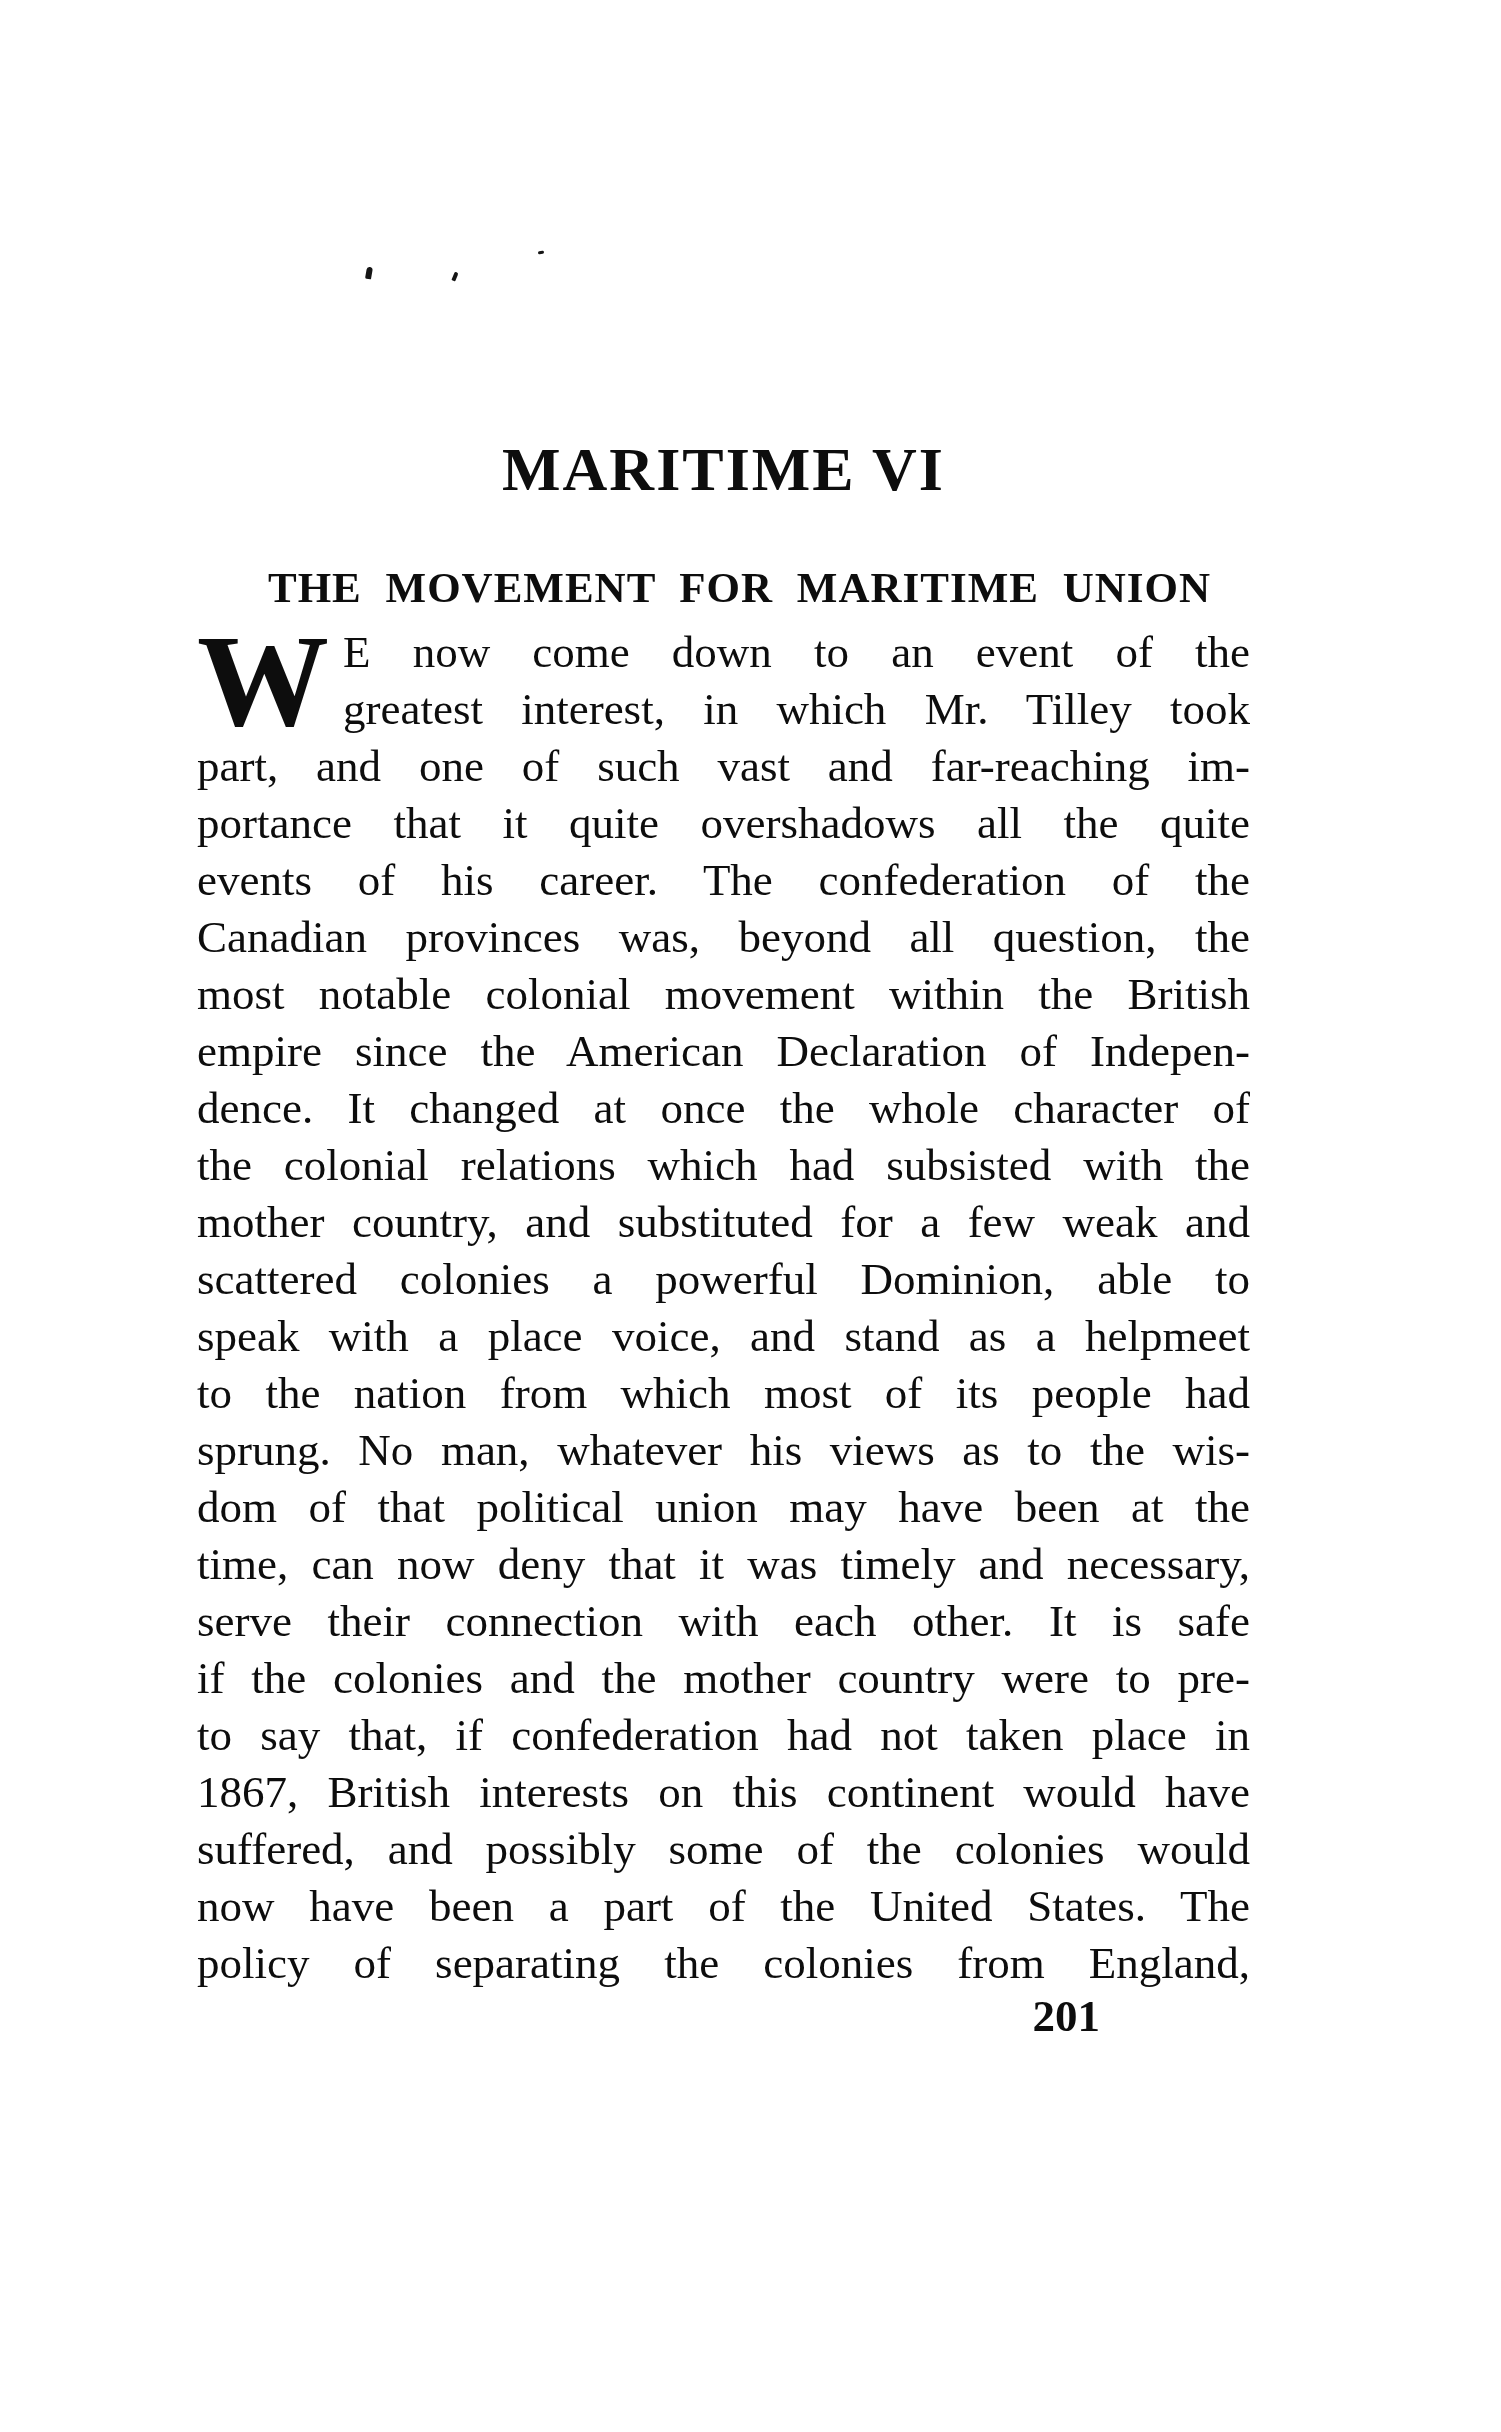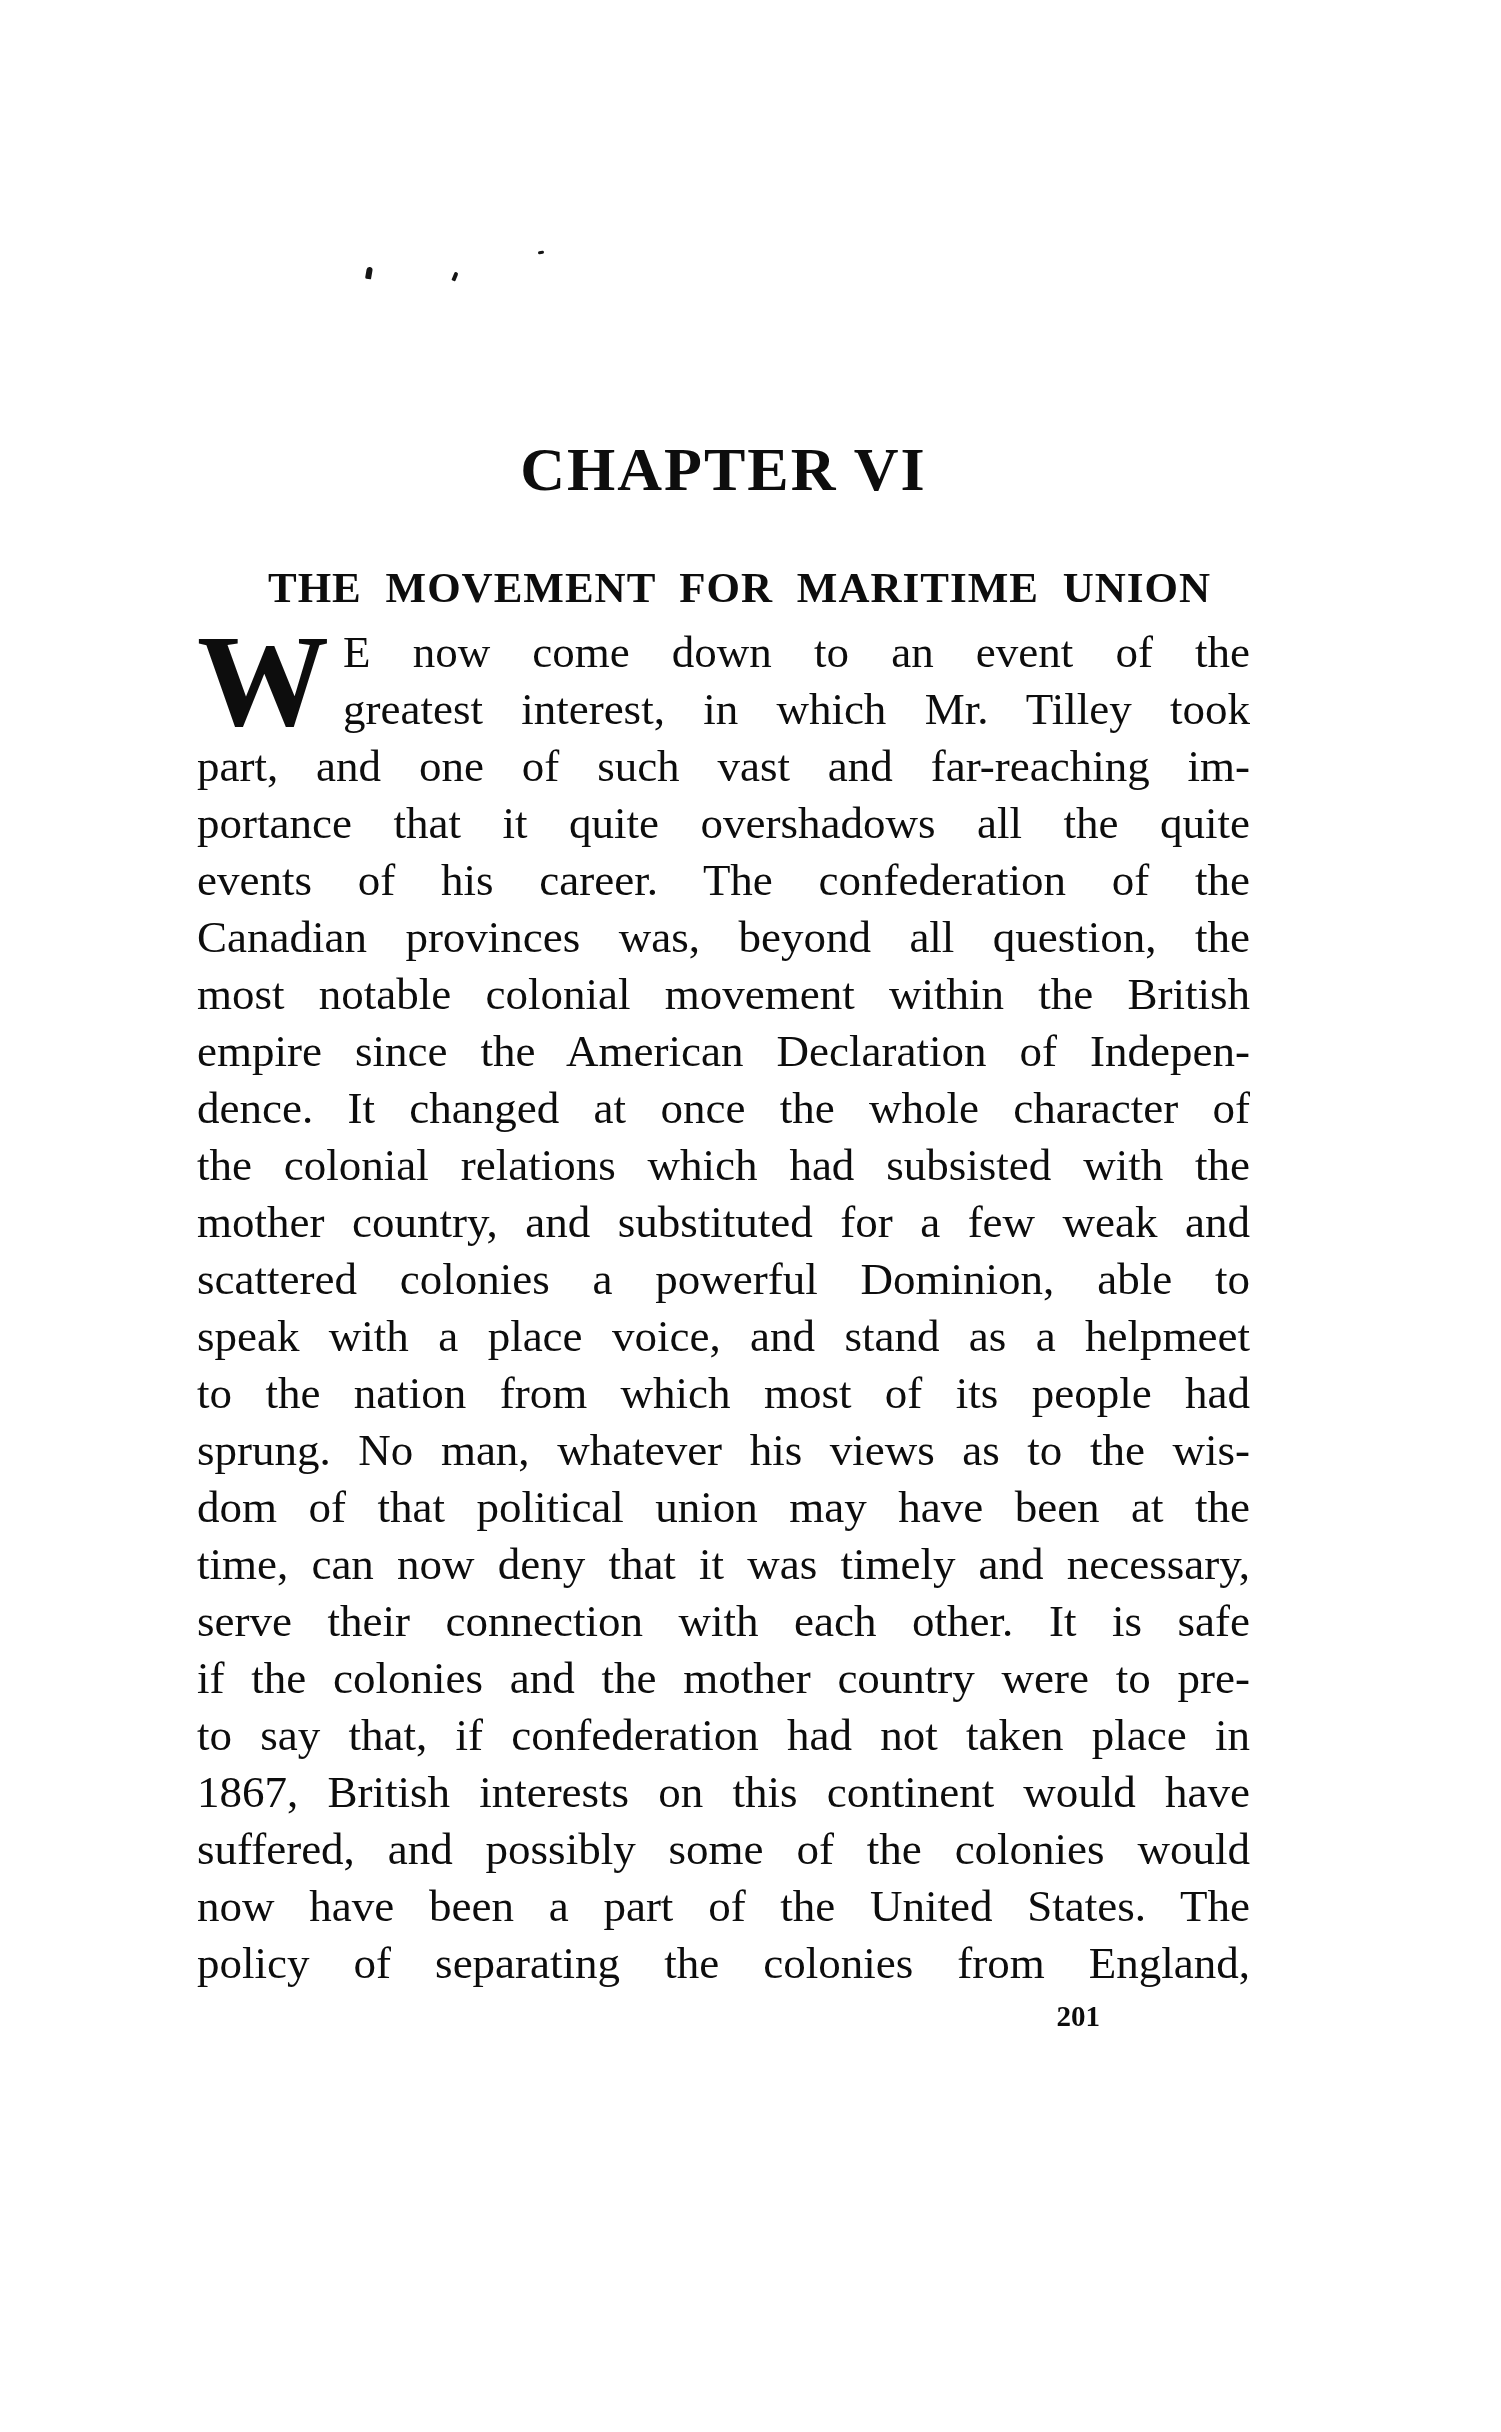--- a/index.html
+++ b/index.html
@@ -72,35 +72,35 @@
   .line {
     text-align: justify;
     text-align-last: justify;
   }
   .page-number {
     position: absolute;
     left: 197px;
     top: 1988px;
     width: 903px;
     text-align: right;
-    font-size: 29px;
+    font-size: 45px;
     line-height: 57px;
     font-weight: bold;
   }
 </style>
 </head>
 <body>
 
 <div class="page">
 
   <span class="speck s1"></span>
   <span class="speck s2"></span>
   <span class="speck s3"></span>
 
-  <h1 class="chapter-title">CHAPTER VI</h1>
+  <h1 class="chapter-title">MARITIME VI</h1>
 
   <h2 class="subtitle">THE MOVEMENT FOR MARITIME UNION</h2>
 
   <div class="body-text">
     <span class="dropcap">W</span>
     <div class="line">E now come down to an event of the</div>
     <div class="line">greatest interest, in which Mr. Tilley took</div>
     <div class="line">part, and one of such vast and far-reaching im-</div>
     <div class="line">portance that it quite overshadows all the quite</div>
     <div class="line">events of his career. The confederation of the</div>

